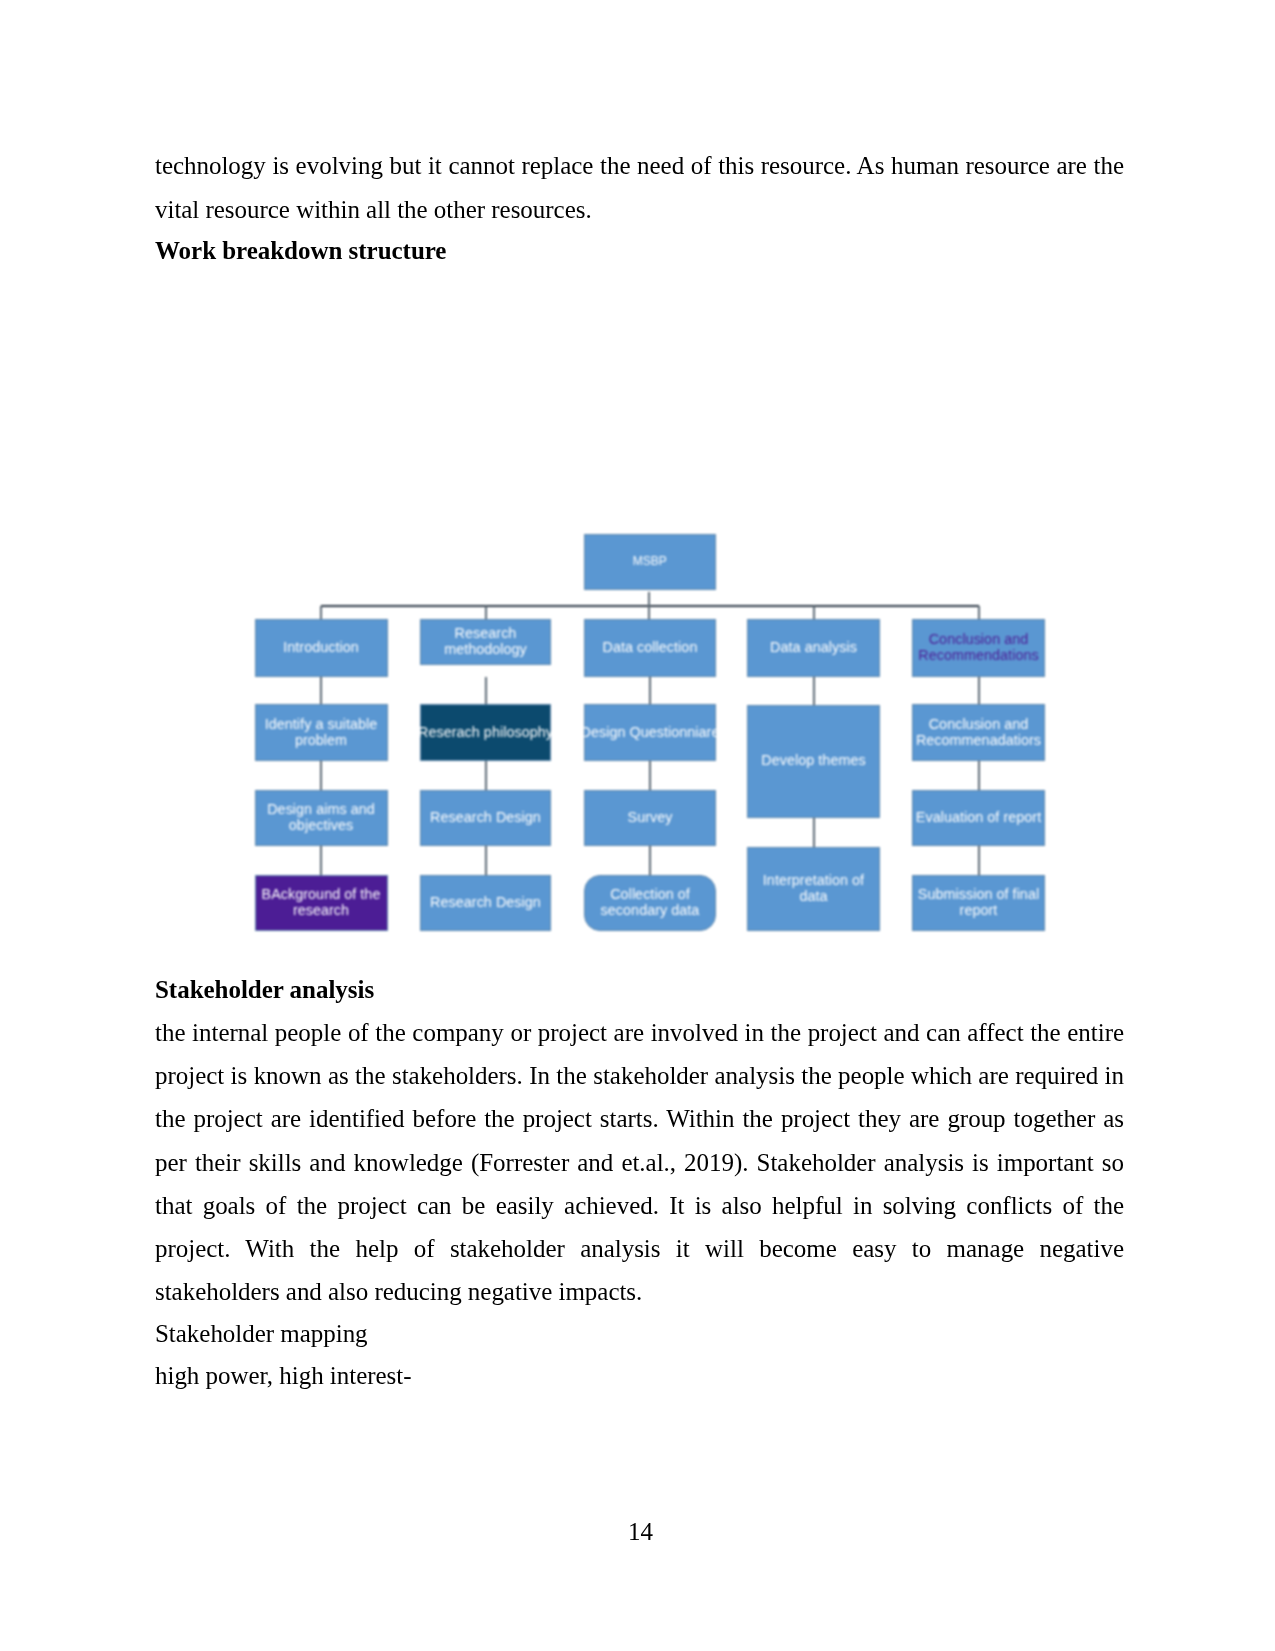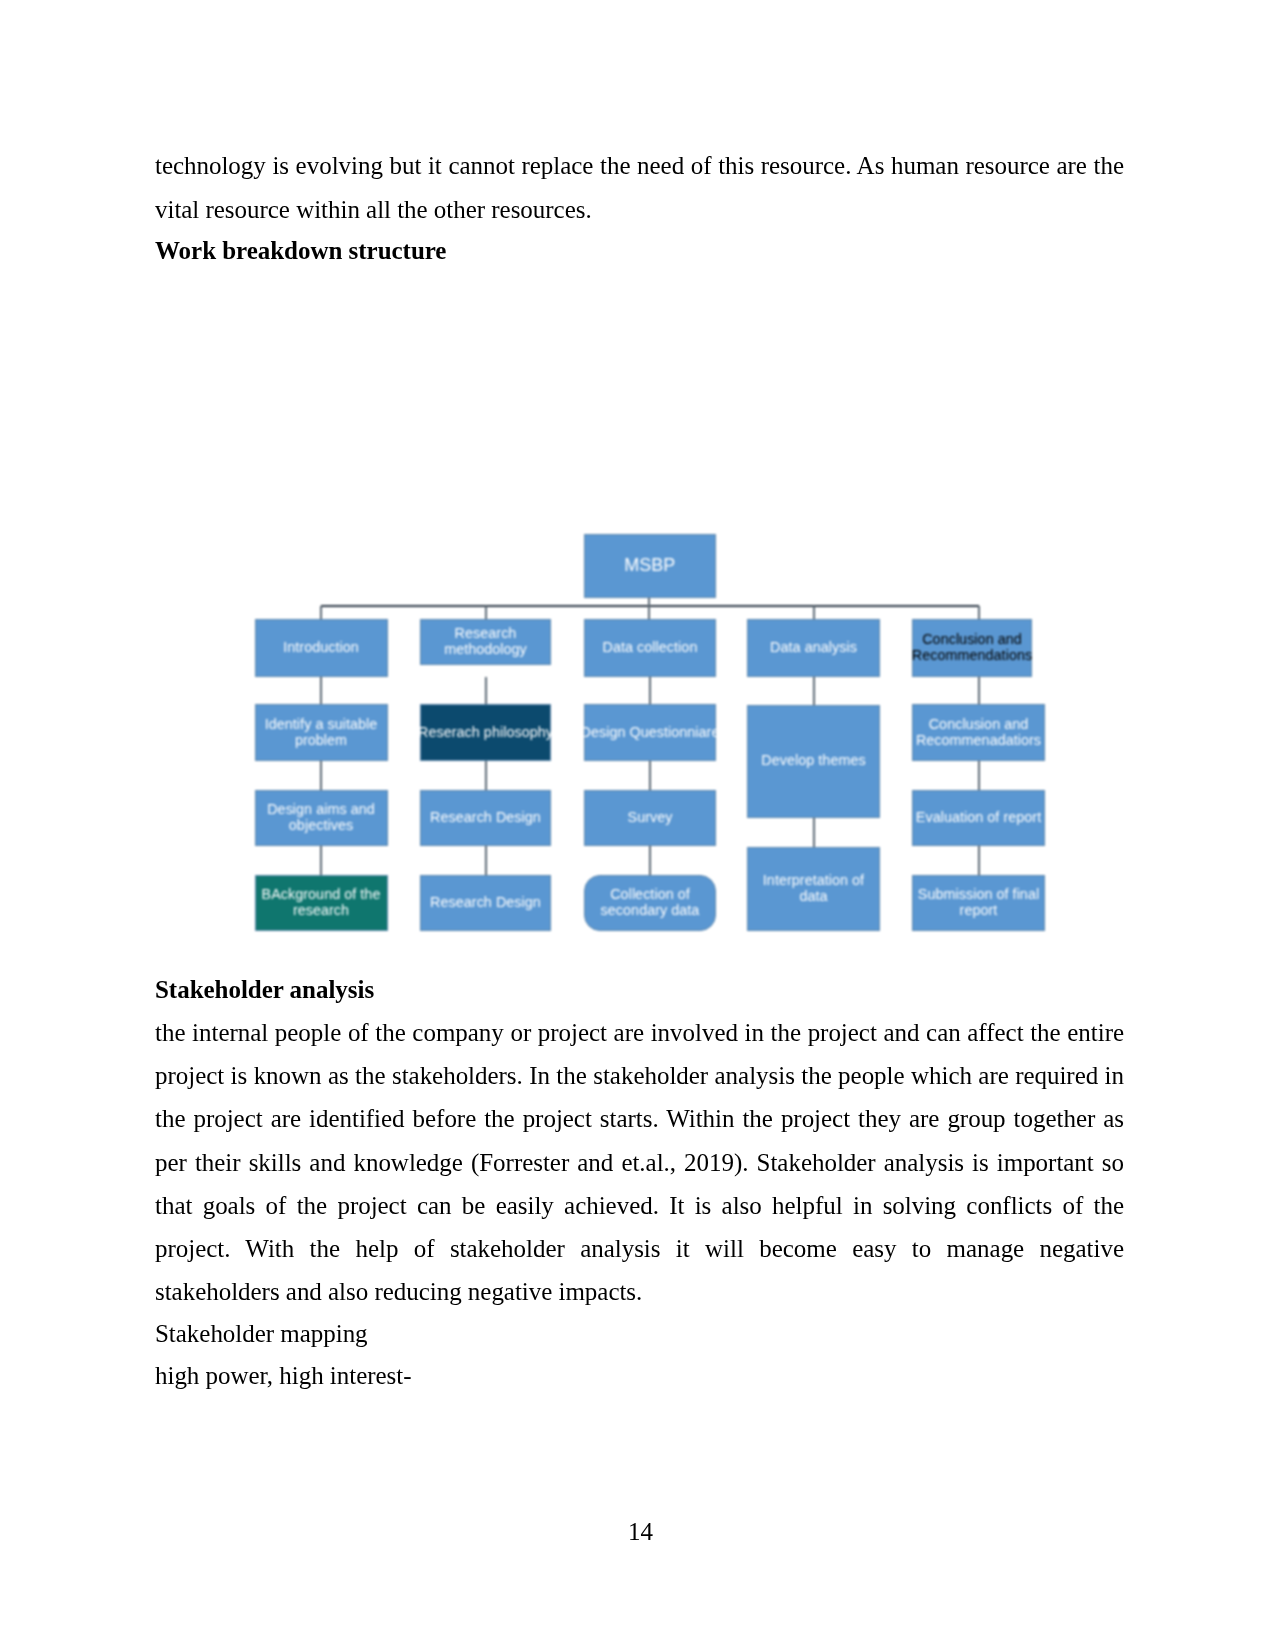--- a/index.html
+++ b/index.html
@@ -52,33 +52,33 @@
       <div class="wline v" style="left: 485px; top: 761px; height: 29px; background: rgb(93, 106, 118);"></div>
       <div class="wline v" style="left: 485px; top: 846px; height: 28.5px; background: rgb(93, 106, 118);"></div>
       <div class="wline v" style="left: 649px; top: 677px; height: 27px; background: rgb(93, 106, 118);"></div>
       <div class="wline v" style="left: 649px; top: 761px; height: 29px; background: rgb(93, 106, 118);"></div>
       <div class="wline v" style="left: 649px; top: 846px; height: 28.5px; background: rgb(93, 106, 118);"></div>
       <div class="wline v" style="left: 813px; top: 677px; height: 27.5px; background: rgb(93, 106, 118);"></div>
       <div class="wline v" style="left: 813px; top: 817.5px; height: 29px; background: rgb(93, 106, 118);"></div>
       <div class="wline v" style="left: 978px; top: 677px; height: 27px; background: rgb(93, 106, 118);"></div>
       <div class="wline v" style="left: 978px; top: 761px; height: 29px; background: rgb(93, 106, 118);"></div>
       <div class="wline v" style="left: 978px; top: 846px; height: 28.5px; background: rgb(93, 106, 118);"></div>
-      <div class="wbox" style="left: 583.5px; top: 533.5px; width: 132.5px; height: 64px; background: rgb(90, 151, 210); color: rgb(255, 255, 255); font-size: 18px;">
+      <div class="wbox" style="left: 583.5px; top: 533.5px; width: 132.5px; height: 56px; background: rgb(90, 151, 210); color: rgb(255, 255, 255); font-size: 12px;">
         <span>MSBP</span>
       </div>
       <div class="wbox" style="left: 254.5px; top: 619px; width: 133px; height: 58px; background: rgb(90, 151, 210); color: rgb(255, 255, 255);">
         <span>Introduction</span>
       </div>
       <div class="wbox" style="left: 254.5px; top: 704px; width: 133px; height: 57px; background: rgb(90, 151, 210); color: rgb(255, 255, 255);">
         <span>Identify a suitable problem</span>
       </div>
       <div class="wbox" style="left: 254.5px; top: 790px; width: 133px; height: 56px; background: rgb(90, 151, 210); color: rgb(255, 255, 255);">
         <span>Design aims and objectives</span>
       </div>
-      <div class="wbox" style="left: 254.5px; top: 874.5px; width: 133px; height: 56.5px; background: #0f766e; color: rgb(255, 255, 255);">
+      <div class="wbox" style="left: 254.5px; top: 874.5px; width: 133px; height: 56.5px; background: #4c1d95; color: rgb(255, 255, 255);">
         <span>BAckground of the research</span>
       </div>
       <div class="wbox" style="left: 420px; top: 619px; width: 131px; height: 46px; background: rgb(90, 151, 210); color: rgb(255, 255, 255);">
         <span>Research methodology</span>
       </div>
       <div class="wbox" style="left: 420px; top: 704px; width: 131px; height: 57px; background: #0c4a6e; color: rgb(255, 255, 255);">
         <span style="white-space: nowrap;">Reserach philosophy</span>
       </div>
       <div class="wbox" style="left: 420px; top: 790px; width: 131px; height: 56px; background: rgb(90, 151, 210); color: rgb(255, 255, 255);">
         <span>Research Design</span>
@@ -100,21 +100,21 @@
       </div>
       <div class="wbox" style="left: 747px; top: 619px; width: 133px; height: 58px; background: rgb(90, 151, 210); color: rgb(255, 255, 255);">
         <span>Data analysis</span>
       </div>
       <div class="wbox" style="left: 747px; top: 704.5px; width: 133px; height: 113px; background: rgb(90, 151, 210); color: rgb(255, 255, 255);">
         <span>Develop themes</span>
       </div>
       <div class="wbox" style="left: 747px; top: 846.5px; width: 133px; height: 84px; background: rgb(90, 151, 210); color: rgb(255, 255, 255);">
         <span style="max-width: 108px;">Interpretation of data</span>
       </div>
-      <div class="wbox" style="left: 912px; top: 619px; width: 120px; height: 58px; background: rgb(90, 151, 210); color: #000000;">
+      <div class="wbox" style="left: 912px; top: 619px; width: 133px; height: 58px; background: rgb(90, 151, 210); color: #4c1d95;">
         <span>Conclusion and Recommendations</span>
       </div>
       <div class="wbox" style="left: 912px; top: 704px; width: 133px; height: 57px; background: rgb(90, 151, 210); color: rgb(255, 255, 255); text-align: center;">
         <span>Conclusion and Recommenadatiors</span>
       </div>
       <div class="wbox" style="left: 912px; top: 790px; width: 133px; height: 56px; background: rgb(90, 151, 210); color: rgb(255, 255, 255);">
         <span>Evaluation of report</span>
       </div>
       <div class="wbox" style="left: 912px; top: 874.5px; width: 133px; height: 56.5px; background: rgb(90, 151, 210); color: rgb(255, 255, 255);">
         <span>Submission of final report</span>

